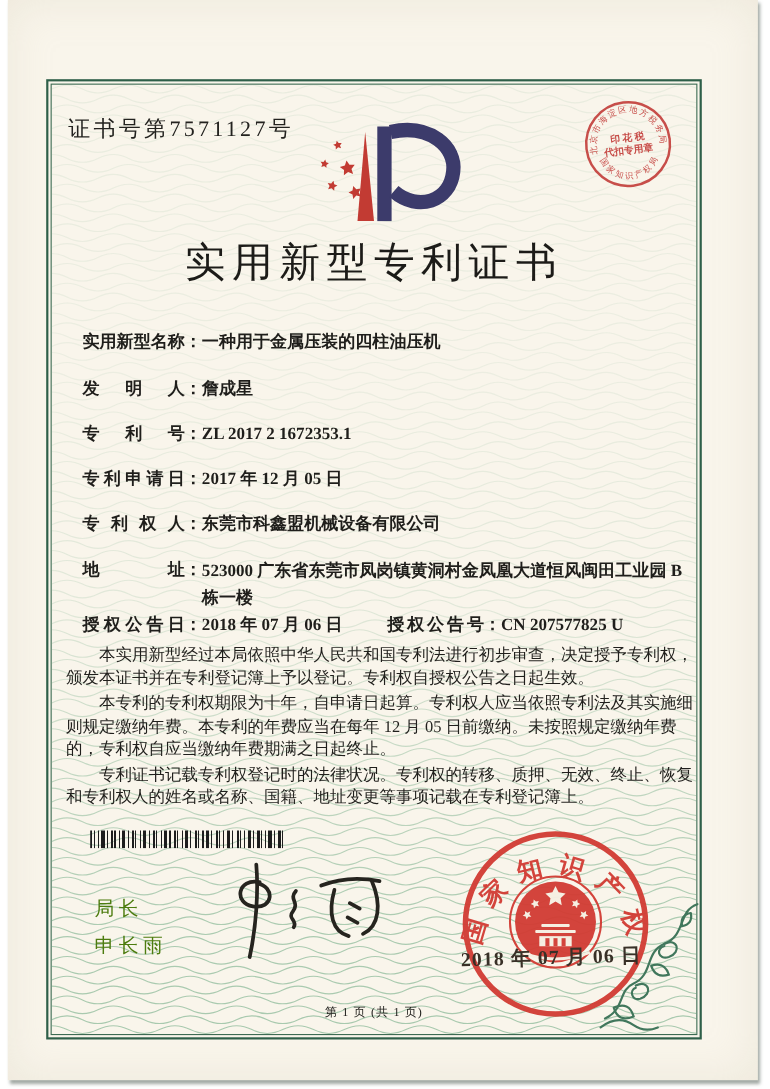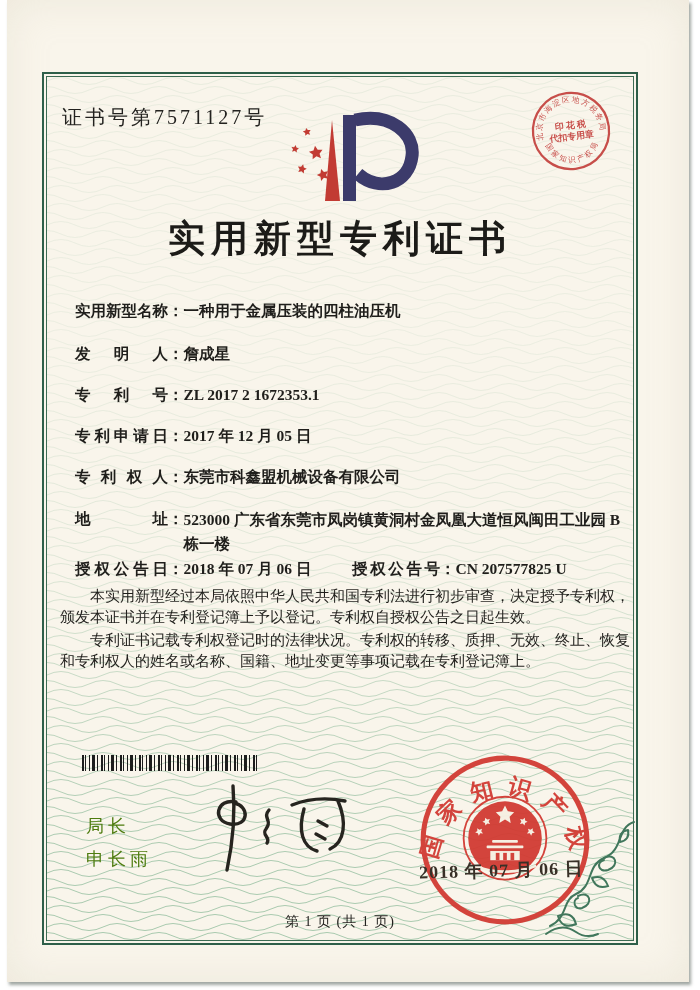--- a/index.html
+++ b/index.html
@@ -19,21 +19,21 @@
     -webkit-mask-image:linear-gradient(180deg, rgba(0,0,0,.20) 0%, rgba(0,0,0,.16) 30%, rgba(0,0,0,.30) 55%, rgba(0,0,0,.70) 74%, rgba(0,0,0,.95) 88%, #000 100%);
     mask-image:linear-gradient(180deg, rgba(0,0,0,.20) 0%, rgba(0,0,0,.16) 30%, rgba(0,0,0,.30) 55%, rgba(0,0,0,.70) 74%, rgba(0,0,0,.95) 88%, #000 100%);
   }
   .guilloche svg { width:100%; height:100%; }
 
   .abs { position:absolute; }
 
   .cert-no { left:62px; top:104px; font-size:20px; letter-spacing:3px; color:#23221f; }
 
   .title { left:42px; top:214px; width:596px; text-align:center;
-           font-size:37px; font-weight:bold; letter-spacing:6px; color:#1c1b18; }
+           font-size:37px; font-weight:normal; letter-spacing:6px; color:#1c1b18; }
 
   .f-row { left:75px; font-size:15.5px; color:#1f1e1b; line-height:22px; white-space:nowrap;font-weight:bold; }
   .jl { display:inline-block; width:93px; text-align:justify; text-align-last:justify; vertical-align:top; }
   .jl-r { display:inline-block; width:88px; text-align:justify; text-align-last:justify; vertical-align:top; }
   .f-val { vertical-align:top; }
   .addr-val { display:inline-block; width:452px; white-space:normal; line-height:24px; vertical-align:top; }
 
   .body-text { left:60px; top:586px; width:578px; font-size:15px; line-height:20.5px; color:#201f1c; }
   .body-text p { text-indent:2em; margin-bottom:3px; }
 
@@ -47,21 +47,21 @@
 
   .tax-stamp { left:524px; top:84px; width:94px; height:94px; transform:rotate(-7deg); opacity:.93; }
   .logo { left:283px; top:108px; width:146px; height:100px; }
 
   .seal { left:413px; top:748px; width:184px; height:184px; opacity:.95; }
   .seal-date { left:419px; top:858px; width:190px; font-size:18px; letter-spacing:1px; color:#383027;
                transform:rotate(-1.5deg); white-space:nowrap; font-weight:bold; }
 
   .ornament { left:540px; top:816px; width:100px; height:132px; }
 
-  .footer { left:42px; top:913px; width:596px; text-align:center; font-size:14px; color:#23221f; letter-spacing:1px; }
+  .footer { left:42px; top:913px; width:596px; text-align:center; font-size:11px; color:#23221f; letter-spacing:1px; }
 
   .seal-arc { font-size:25px; font-weight:bold; letter-spacing:13px; fill:#d23b33; font-family:"Liberation Serif","DejaVu Serif",serif; }
   .stamp-arc { font-size:8.2px; letter-spacing:1.6px; fill:#c4423e; font-family:"Liberation Serif","DejaVu Serif",serif; }
   .stamp-arc-b { font-size:8px; letter-spacing:2.4px; fill:#c4423e; font-family:"Liberation Serif","DejaVu Serif",serif; }
   .stamp-center { font-size:9.5px; fill:#c4423e; font-weight:bold; font-family:"Liberation Serif","DejaVu Serif",serif; }
 </style>
 </head>
 <body>
 
 <svg width="0" height="0" style="position:absolute" aria-hidden="true">
@@ -241,20 +241,21 @@
 </div>
 <div class="abs f-row" style="top:558px">
   <span class="jl">授权公告日</span><span>：</span><span class="f-val">2018 年 07 月 06 日</span>
 </div>
 <div class="abs f-row" style="left:352px; top:558px">
   <span class="jl-r">授权公告号</span><span>：</span><span class="f-val">CN 207577825 U</span>
 </div>
 
 <div class="abs body-text">
   <p>本实用新型经过本局依照中华人民共和国专利法进行初步审查，决定授予专利权，颁发本证书并在专利登记簿上予以登记。专利权自授权公告之日起生效。</p>
+  <p>本专利的专利权期限为十年，自申请日起算。专利权人应当依照专利法及其实施细则规定缴纳年费。本专利的年费应当在每年 12 月 05 日前缴纳。未按照规定缴纳年费的，专利权自应当缴纳年费期满之日起终止。</p>
   <p>专利证书记载专利权登记时的法律状况。专利权的转移、质押、无效、终止、恢复和专利权人的姓名或名称、国籍、地址变更等事项记载在专利登记簿上。</p>
 </div>
 
 <div class="abs barcode"></div>
 
 <div class="abs director">
   <div>局长</div>
   <div>申长雨</div>
 </div>
 

